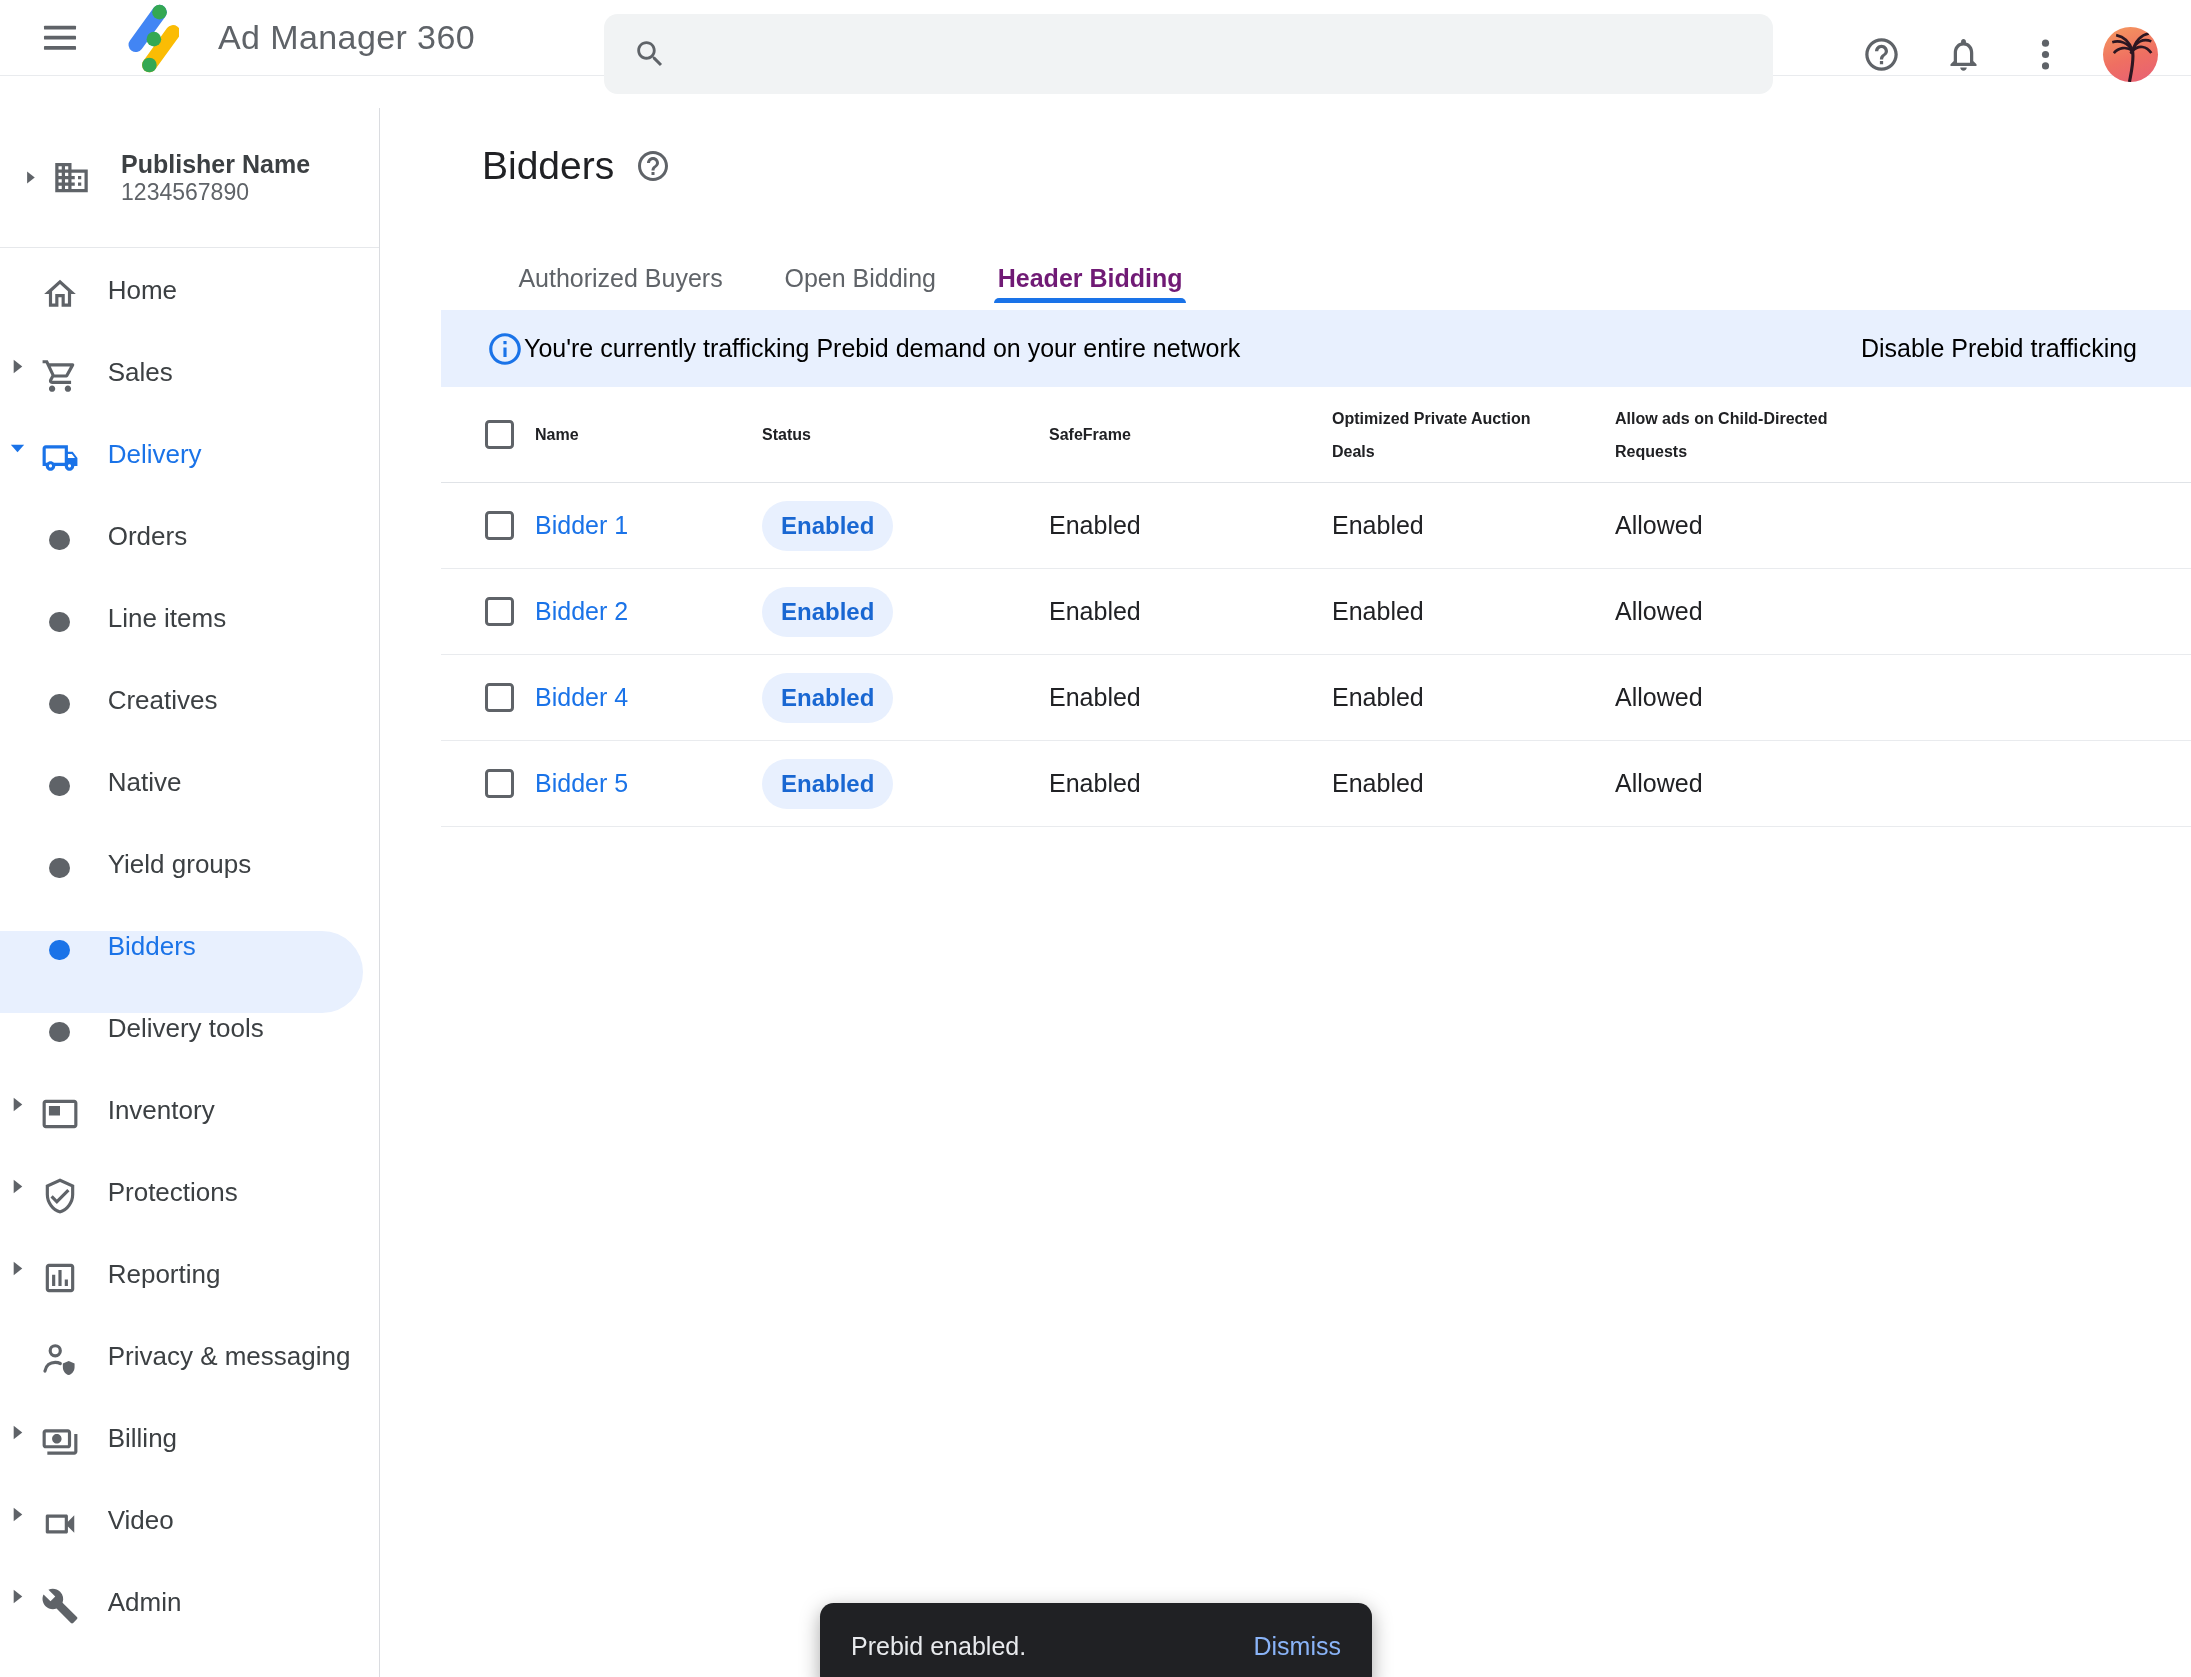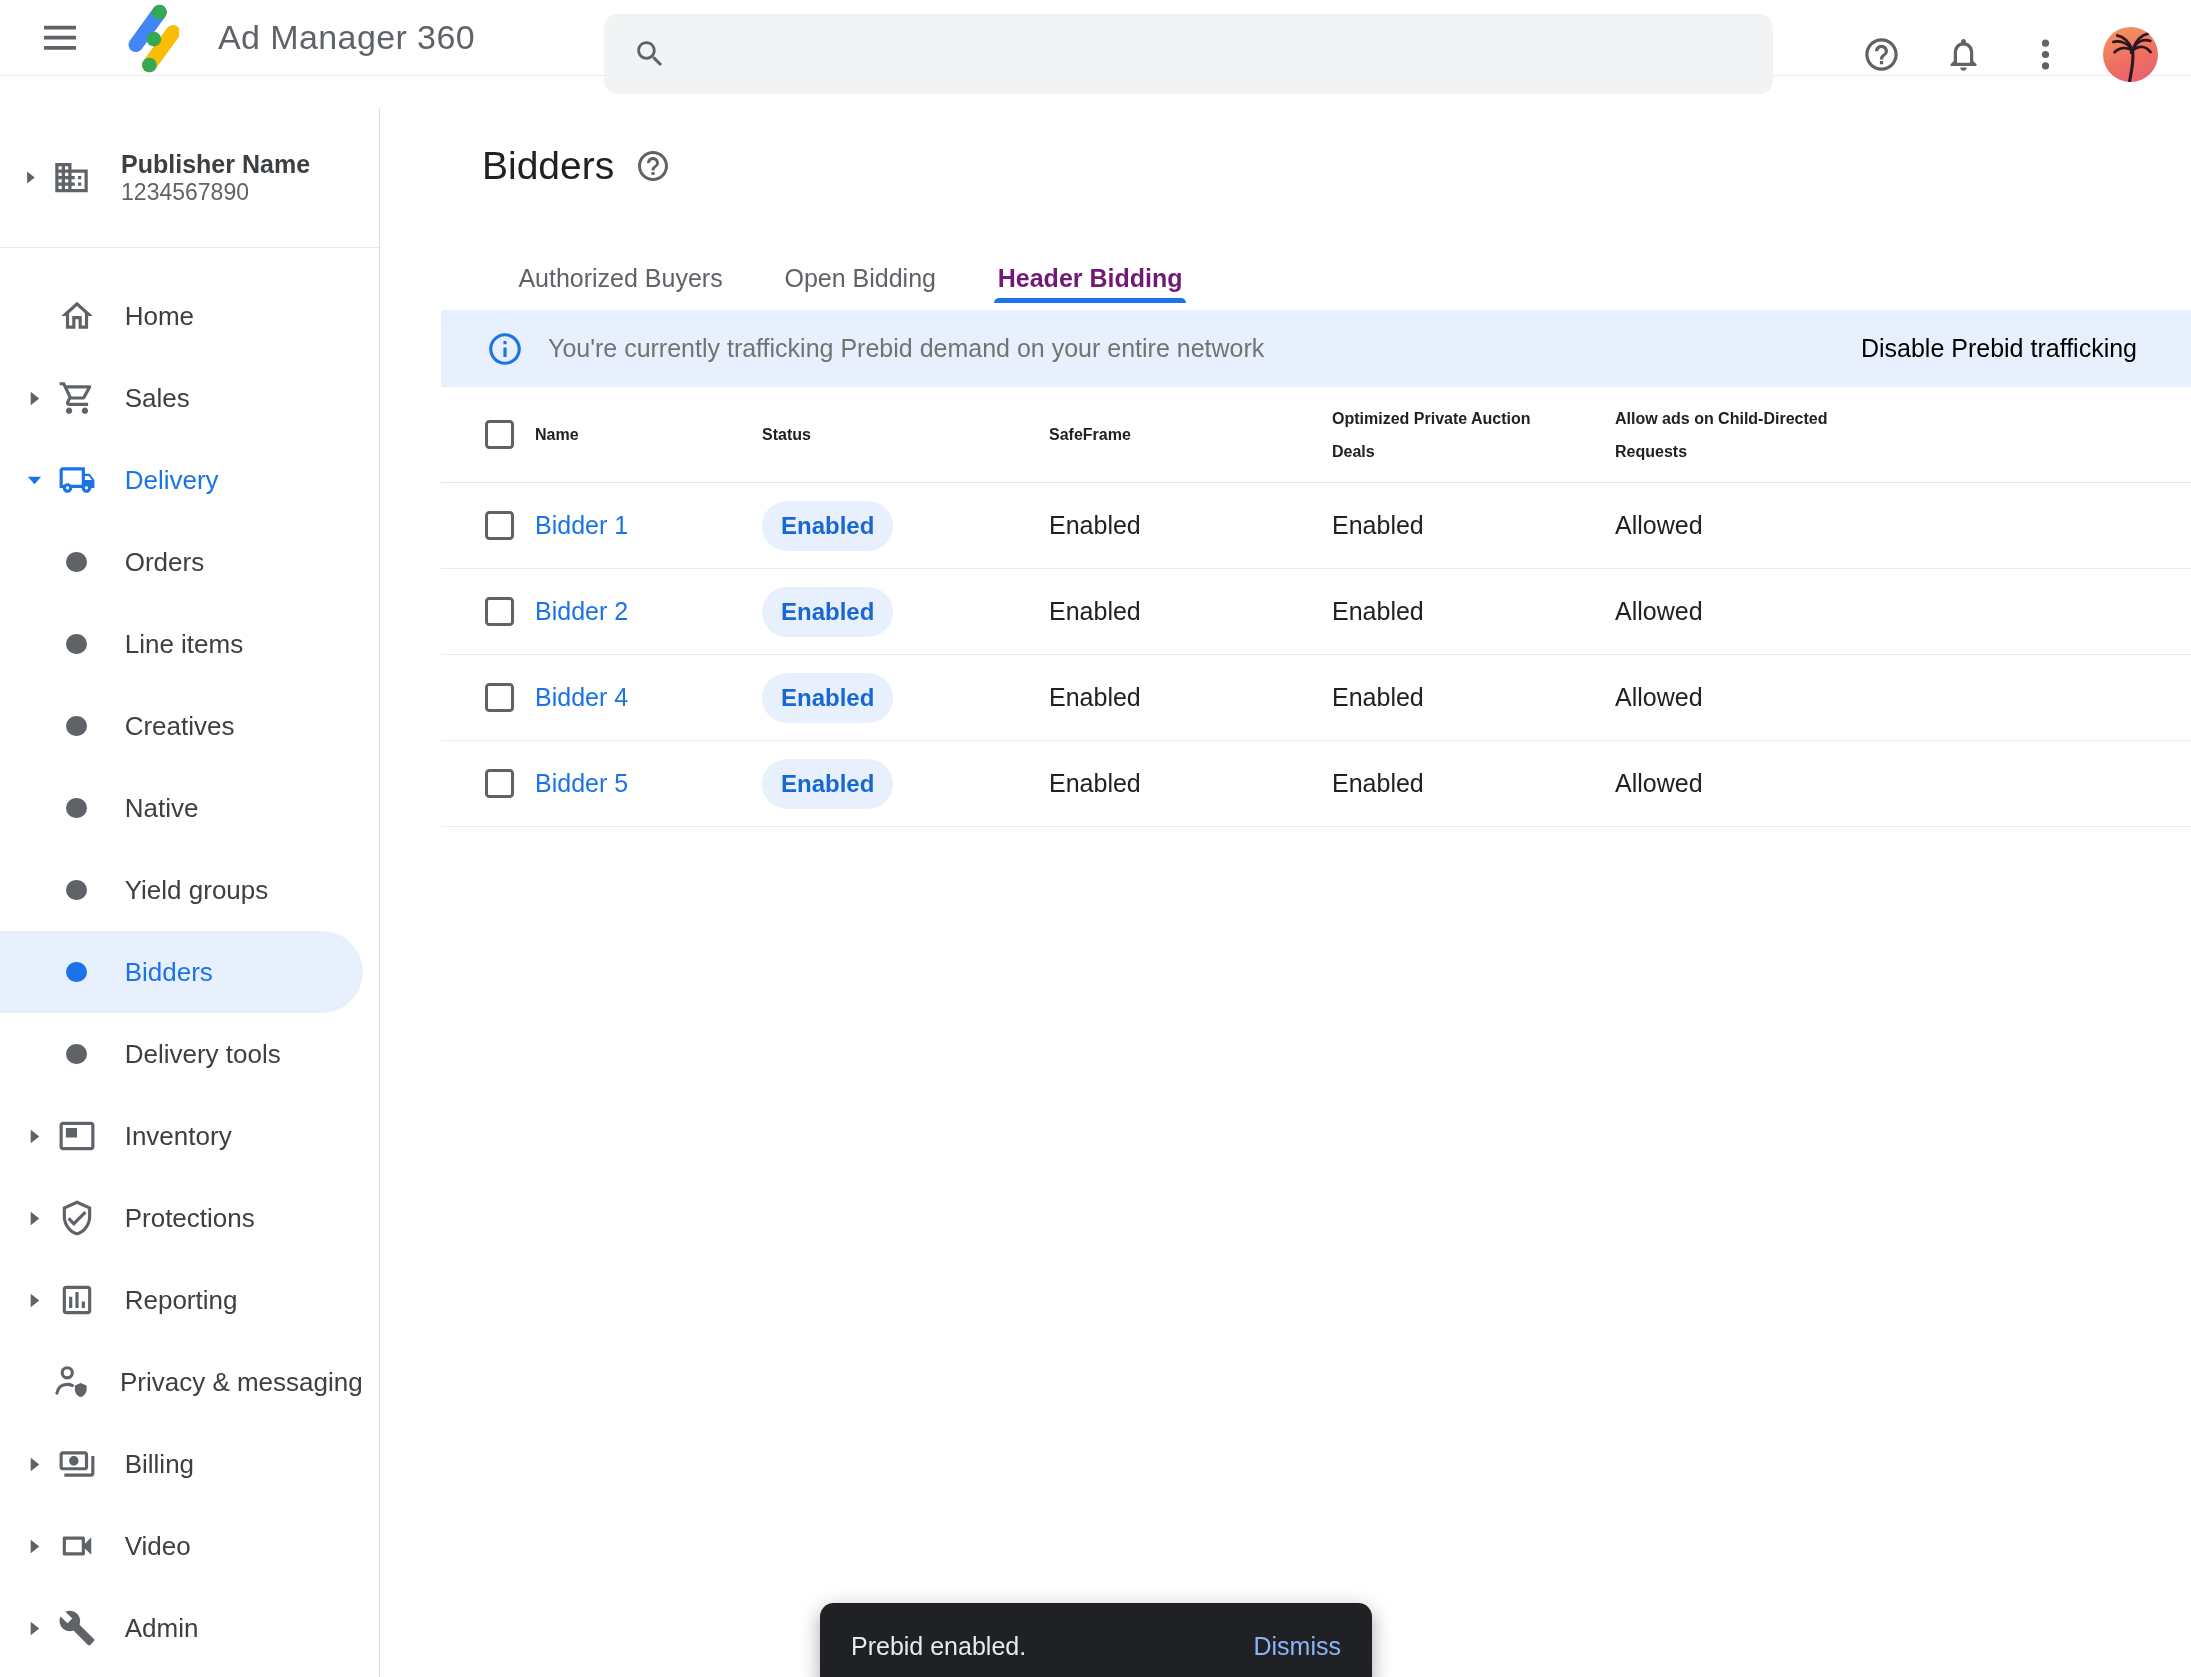--- a/index.html
+++ b/index.html
@@ -49,21 +49,21 @@
   .pub-arrow { width:31px; display:flex; justify-content:center; color:#5f6368; }
   .pub-arrow svg { width:17px; height:17px; }
   .pub-icon { width:46px; display:flex; justify-content:center; color:#5f6368; margin-left:1.7px; }
   .pub-icon svg { width:39px; height:39px; }
   .pub-text { margin-left:27px; }
   .pub-name { font-size:25px; font-weight:700; color:#3c4043; }
   .pub-id { font-size:23px; color:#5f6368; margin-top:0; }
 
   .nav { padding-top:27px; }
   .nav-item {
-    height:82px; display:flex; align-items:center; padding-left:19px;
+    height:82px; display:flex; padding-left:2px;
     margin-right:16.3px; border-radius:0 41px 41px 0; cursor:pointer;
   }
   .nav-item.selected { background:#e8f0fe; }
   .nav-arrow { width:31px; display:flex; justify-content:center; color:#5f6368; }
   .nav-arrow svg { width:19px; height:19px; }
   .nav-icn { width:38px; height:38px; margin-left:7.7px; display:flex; align-items:center; justify-content:center; color:#5f6368; }
   .nav-icn svg { width:38px; height:38px; }
   .nav-icn .bullet { width:20.5px; height:20.5px; border-radius:50%; background:#5f6368; }
   .nav-label { margin-left:29px; font-size:26px; color:#3c4043; white-space:nowrap; }
   .nav-item.accent .nav-label { color:#1a73e8; }
@@ -86,21 +86,21 @@
     content:""; position:absolute; left:0; right:0; bottom:0; height:5.1px;
     background:#1a73e8; border-radius:5.1px 5.1px 0 0;
   }
 
   .banner {
     position:absolute; top:202px; left:0; right:0; height:77px; background:#e8f0fe;
     display:flex; align-items:center; padding:0 55px 0 45px;
   }
   .banner .info { width:38px; height:38px; color:#1a73e8; flex:0 0 auto; }
   .banner .info svg { width:38px; height:38px; }
-  .banner-text { margin-left:24px; font-size:25px; color:#737373; }
+  .banner-text { font-size:25px; color:#000000; }
   .banner .spacer { flex:1; }
   .banner-action { font-size:25px; color:#000000; cursor:pointer; white-space:nowrap; }
 
   .table { position:absolute; top:279px; left:0; right:0; }
   .trow {
     display:grid; grid-template-columns:94px 227px 287px 283px 283px 1fr;
     align-items:center;
   }
   .thead { height:96px; border-bottom:1.7px solid #e0e3e7; font-weight:700; font-size:16px; color:#202124; }
   .th { line-height:33px; }

